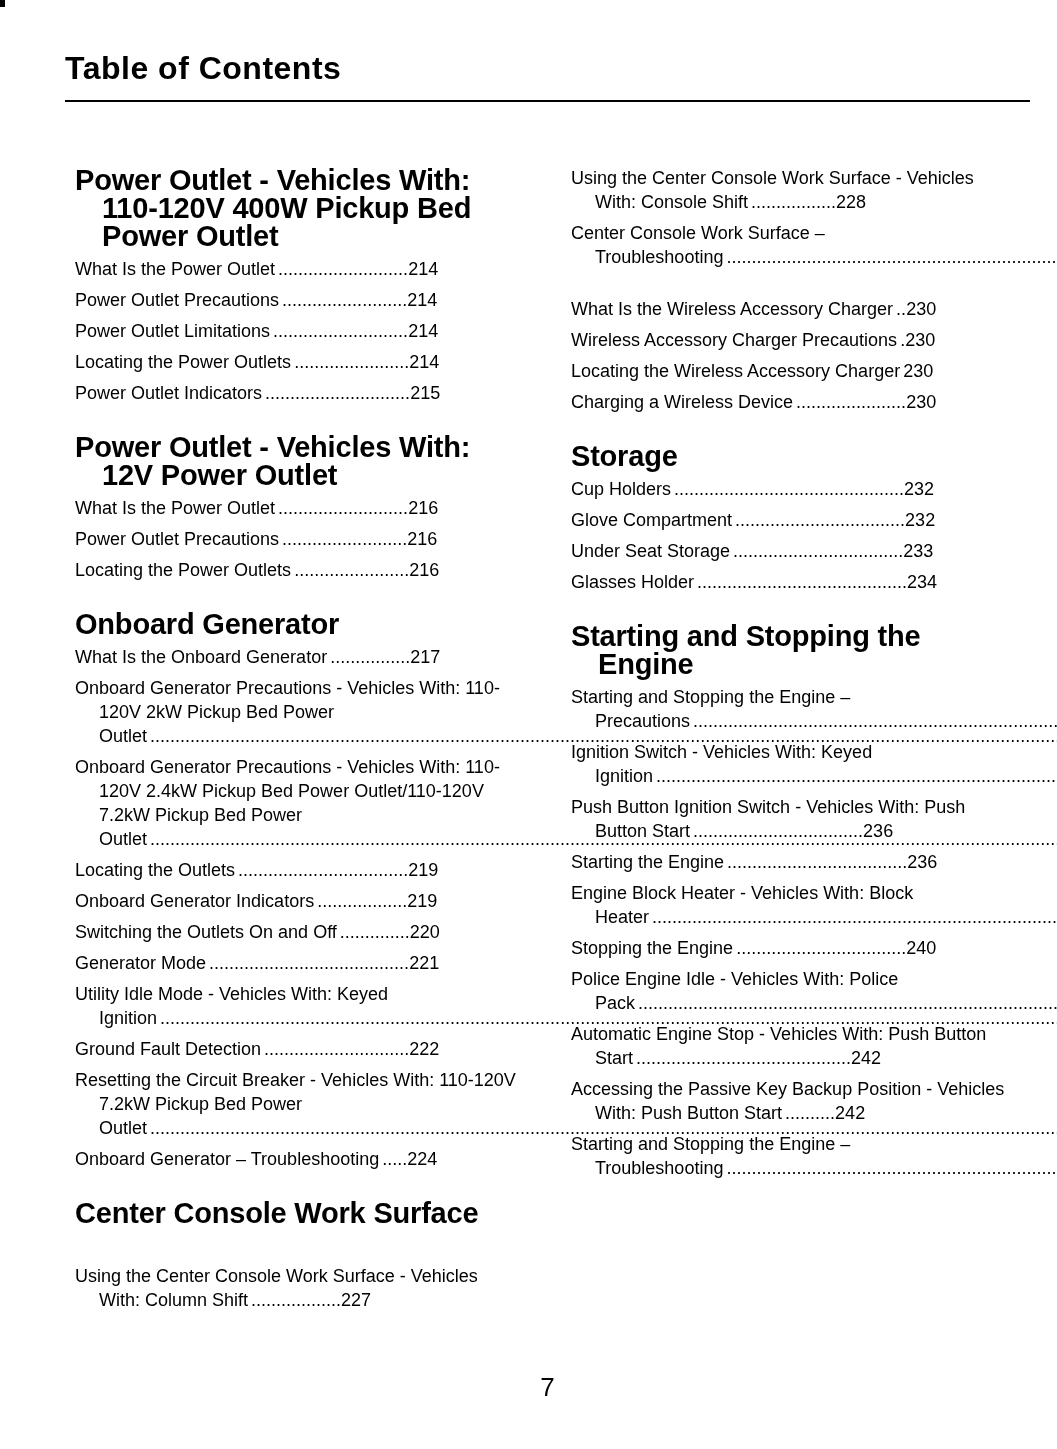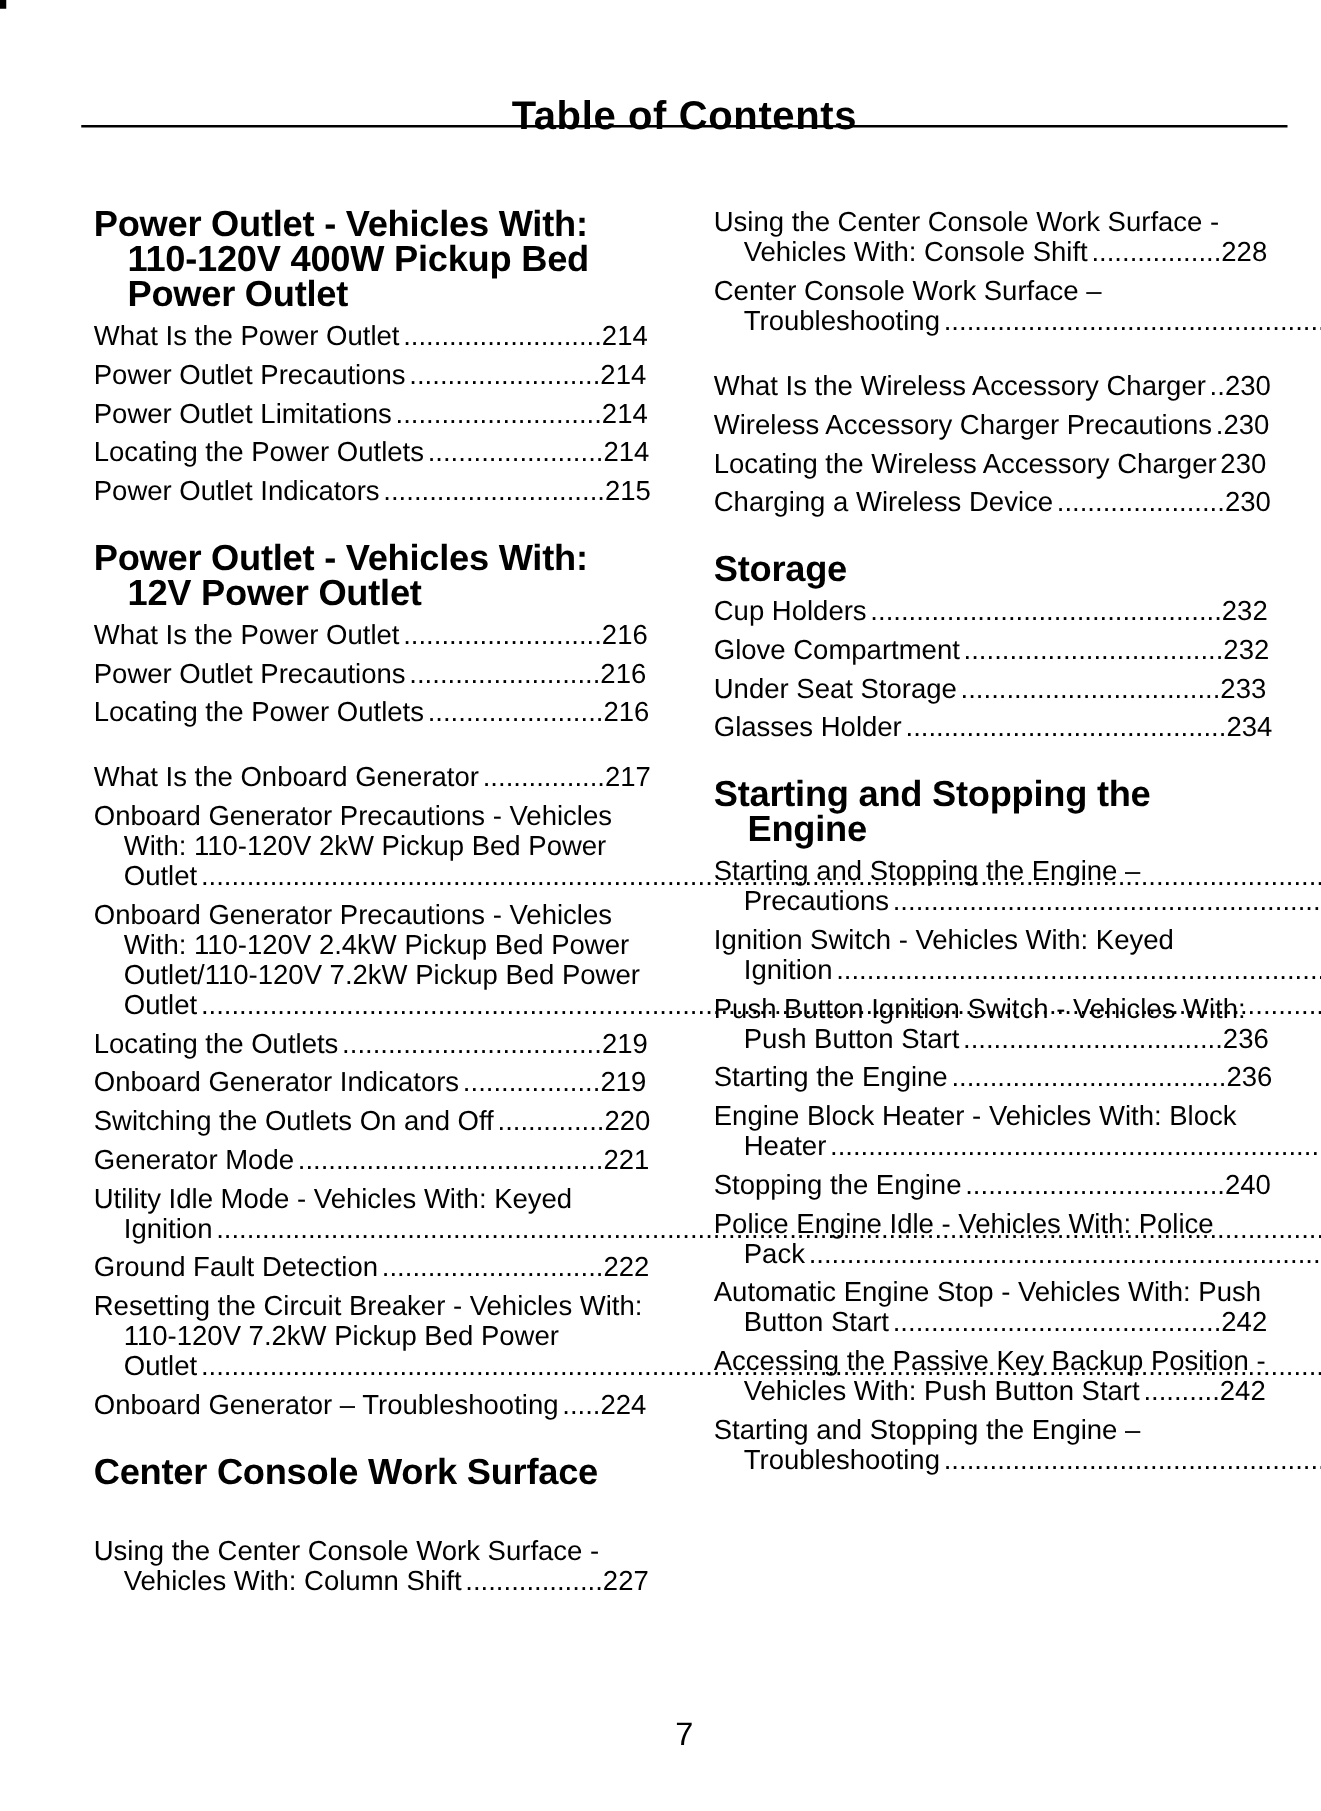--- a/index.html
+++ b/index.html
@@ -10,39 +10,38 @@
     color: #000000;
     font-family: "Liberation Sans", "DejaVu Sans", sans-serif;
     overflow: hidden;
   }
   .corner-mark {
     position: absolute; left: 0; top: 0;
     width: 5px; height: 7px; background: #000;
   }
   .doc-title {
     position: absolute; top: 50px; left: 65px; width: 965px;
-    text-align: center;
-    font-size: 32px; font-weight: bold; letter-spacing: 0.5px; margin-top: 24px;
+    font-size: 32px; font-weight: bold; letter-spacing: 0.5px;
   }
   .header-rule {
     position: absolute; top: 100px; left: 65px; width: 965px;
     border-top: 2px solid #000;
   }
   .col { position: absolute; top: 150px; margin-top: 16px; }
   .col-left  { left: 75px;  width: 448px; }
   .col-right { left: 571px; width: 447px; }
   .toc-section { margin-bottom: 28px; }
   .sec-h {
     font-size: 29px; line-height: 28px; font-weight: bold;
     letter-spacing: -0.2px;
     padding-left: 27px; text-indent: -27px;
     margin-bottom: 7px;
   }
   .entry {
-    font-size: 22px; line-height: 24px;
+    font-size: 18px; line-height: 24px;
     padding-left: 24px; text-indent: -24px;
     margin-bottom: 7px;
   }
   .leader { padding-left: 3px; }
   
   .col-left .toc-section:last-child .entries { padding-top: 30px; }
   .footer-page-number {
     position: absolute; top: 1372px; left: 65px; width: 965px;
     text-align: center;
     font-size: 26px; font-weight: normal;
@@ -77,20 +76,21 @@
     <div class="entries">
   <div class="entry"><span class="t">What Is the Power Outlet</span><span class="leader">..........................</span><span class="pg">216</span></div>
 
   <div class="entry"><span class="t">Power Outlet Precautions</span><span class="leader">.........................</span><span class="pg">216</span></div>
 
   <div class="entry"><span class="t">Locating the Power Outlets</span><span class="leader">.......................</span><span class="pg">216</span></div>
 </div>
   </section>
 
   <section class="toc-section">
+    <h2 class="sec-h">Onboard Generator</h2>
     <div class="entries">
   <div class="entry"><span class="t">What Is the Onboard Generator</span><span class="leader">................</span><span class="pg">217</span></div>
 
   <div class="entry"><span class="t">Onboard Generator Precautions - Vehicles With: 110-120V 2kW Pickup Bed Power Outlet</span><span class="leader">........................................................................................................................................................................................................</span></div>
 
   <div class="entry"><span class="t">Onboard Generator Precautions - Vehicles With: 110-120V 2.4kW Pickup Bed Power Outlet/110-120V 7.2kW Pickup Bed Power Outlet</span><span class="leader">........................................................................................................................................................................................................</span></div>
 
   <div class="entry"><span class="t">Locating the Outlets</span><span class="leader">..................................</span><span class="pg">219</span></div>
 
   <div class="entry"><span class="t">Onboard Generator Indicators</span><span class="leader">..................</span><span class="pg">219</span></div>

